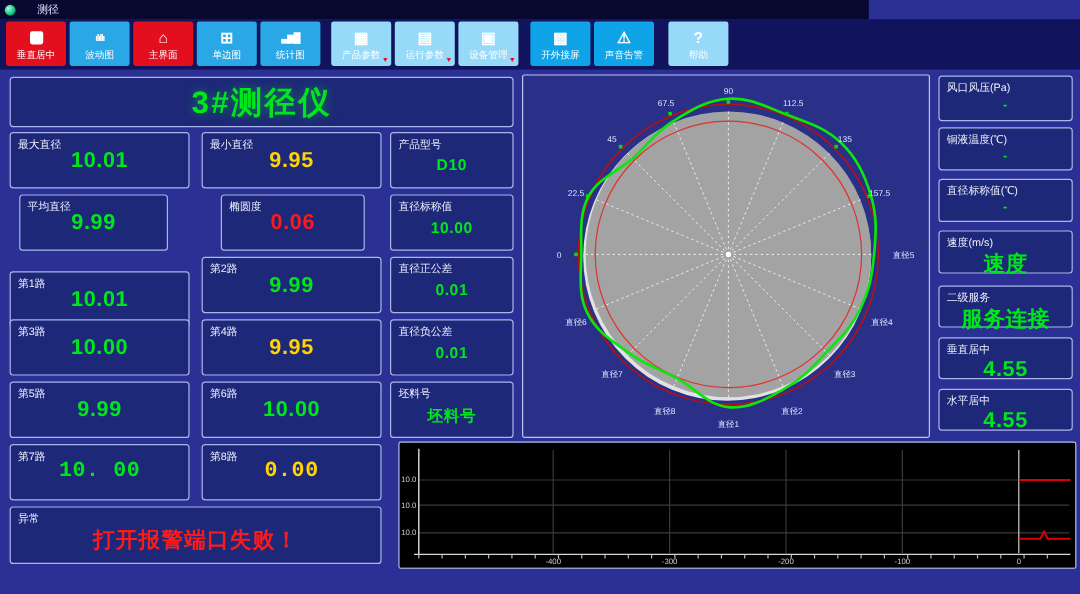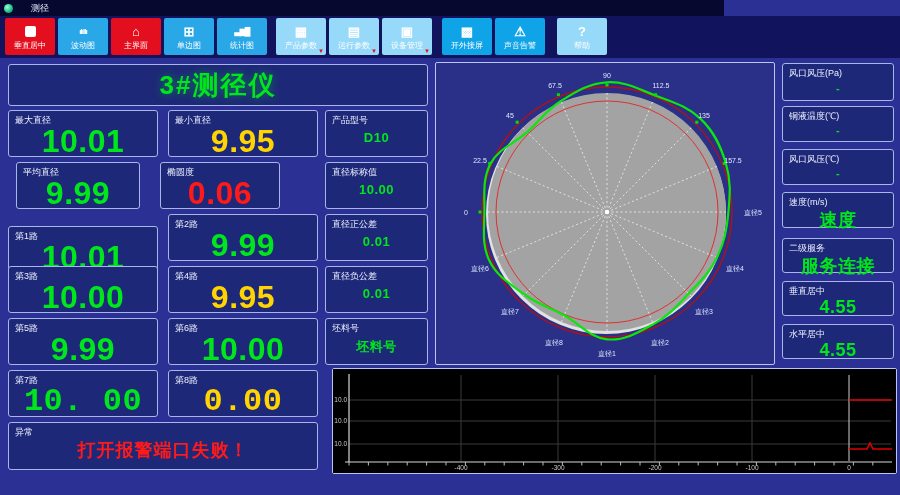--- a/index.html
+++ b/index.html
@@ -27,21 +27,21 @@
   .ticon{height:15px;display:flex;align-items:center;justify-content:center;
     font-size:13px;line-height:13px;color:#fff;font-weight:bold}
   .ticon .sq{width:11px;height:11px;background:#fff;border-radius:2px}
   .ticon.small{font-size:8px;letter-spacing:-1px}
   .tlabel{font-size:8px;line-height:9px;white-space:nowrap}
   .dd{position:absolute;right:2px;bottom:1px;color:#e30f1e;font-size:6px;line-height:6px}
   
   .cell{position:absolute;background:#1d2878;border:1px solid #a9b6ea;border-radius:3px;box-sizing:border-box}
   .cell .lbl{position:absolute;top:3px;left:6px;font-size:9px;color:#eef0ff;white-space:nowrap}
   .cell .val{position:absolute;left:0;right:0;top:12px;text-align:center;
-    font-size:32px;font-weight:bold;letter-spacing:0.5px}
+    font-size:18px;font-weight:bold;letter-spacing:0.5px}
   .cell .val.mid{font-size:13px;top:19px}
   .cell .val.serif{font-family:Liberation Mono, monospace}
   .v-green{color:#00e61c}.v-yellow{color:#ffd400}.v-red{color:#ff1a1a}
   
   .gauge-title{position:absolute;left:8px;top:64px;width:420px;height:42px;
     background:#1d2878;border:1px solid #a9b6ea;border-radius:3px;box-sizing:border-box;
     display:flex;align-items:center;justify-content:center;color:#00e61c;
     font-size:26px;font-weight:bold;text-shadow:0 0 8px rgba(0,230,28,.45);letter-spacing:2px}
   
   .alarm .val{font-size:18px;top:15px;letter-spacing:1px}
@@ -126,21 +126,21 @@
 </div>
 <div class="cell" style="left:325px;top:110px;width:103px;height:47px">
   <span class="lbl">产品型号</span>
   <span class="val mid v-green">D10</span>
 </div>
 
 <div class="cell" style="left:16px;top:162px;width:124px;height:47px">
   <span class="lbl">平均直径</span>
   <span class="val v-green">9.99</span>
 </div>
-<div class="cell" style="left:160px;top:162px;width:120px;height:47px">
+<div class="cell" style="left:184px;top:162px;width:120px;height:47px">
   <span class="lbl">椭圆度</span>
   <span class="val v-red">0.06</span>
 </div>
 <div class="cell" style="left:325px;top:162px;width:103px;height:47px">
   <span class="lbl">直径标称值</span>
   <span class="val mid v-green">10.00</span>
 </div>
 
 <div class="cell" style="left:8px;top:226px;width:150px;height:47px">
   <span class="lbl">第1路</span>
@@ -197,21 +197,21 @@
 
 <div class="cell rcell" style="left:782px;top:63px;width:112px;height:38px">
   <span class="lbl">风口风压(Pa)</span>
   <span class="val v-green" style="font-size:11px;top:18px">-</span>
 </div>
 <div class="cell rcell" style="left:782px;top:106px;width:112px;height:36px">
   <span class="lbl">铜液温度(℃)</span>
   <span class="val v-green" style="font-size:11px;top:17px">-</span>
 </div>
 <div class="cell rcell" style="left:782px;top:149px;width:112px;height:36px">
-  <span class="lbl">风口风压(℃)</span>
+  <span class="lbl">直径标称值(℃)</span>
   <span class="val v-green" style="font-size:11px;top:17px">-</span>
 </div>
 <div class="cell rcell" style="left:782px;top:192px;width:112px;height:36px">
   <span class="lbl">速度(m/s)</span>
   <span class="val v-green">速度</span>
 </div>
 <div class="cell rcell" style="left:782px;top:238px;width:112px;height:35px">
   <span class="lbl">二级服务</span>
   <span class="val v-green">服务连接</span>
 </div>

